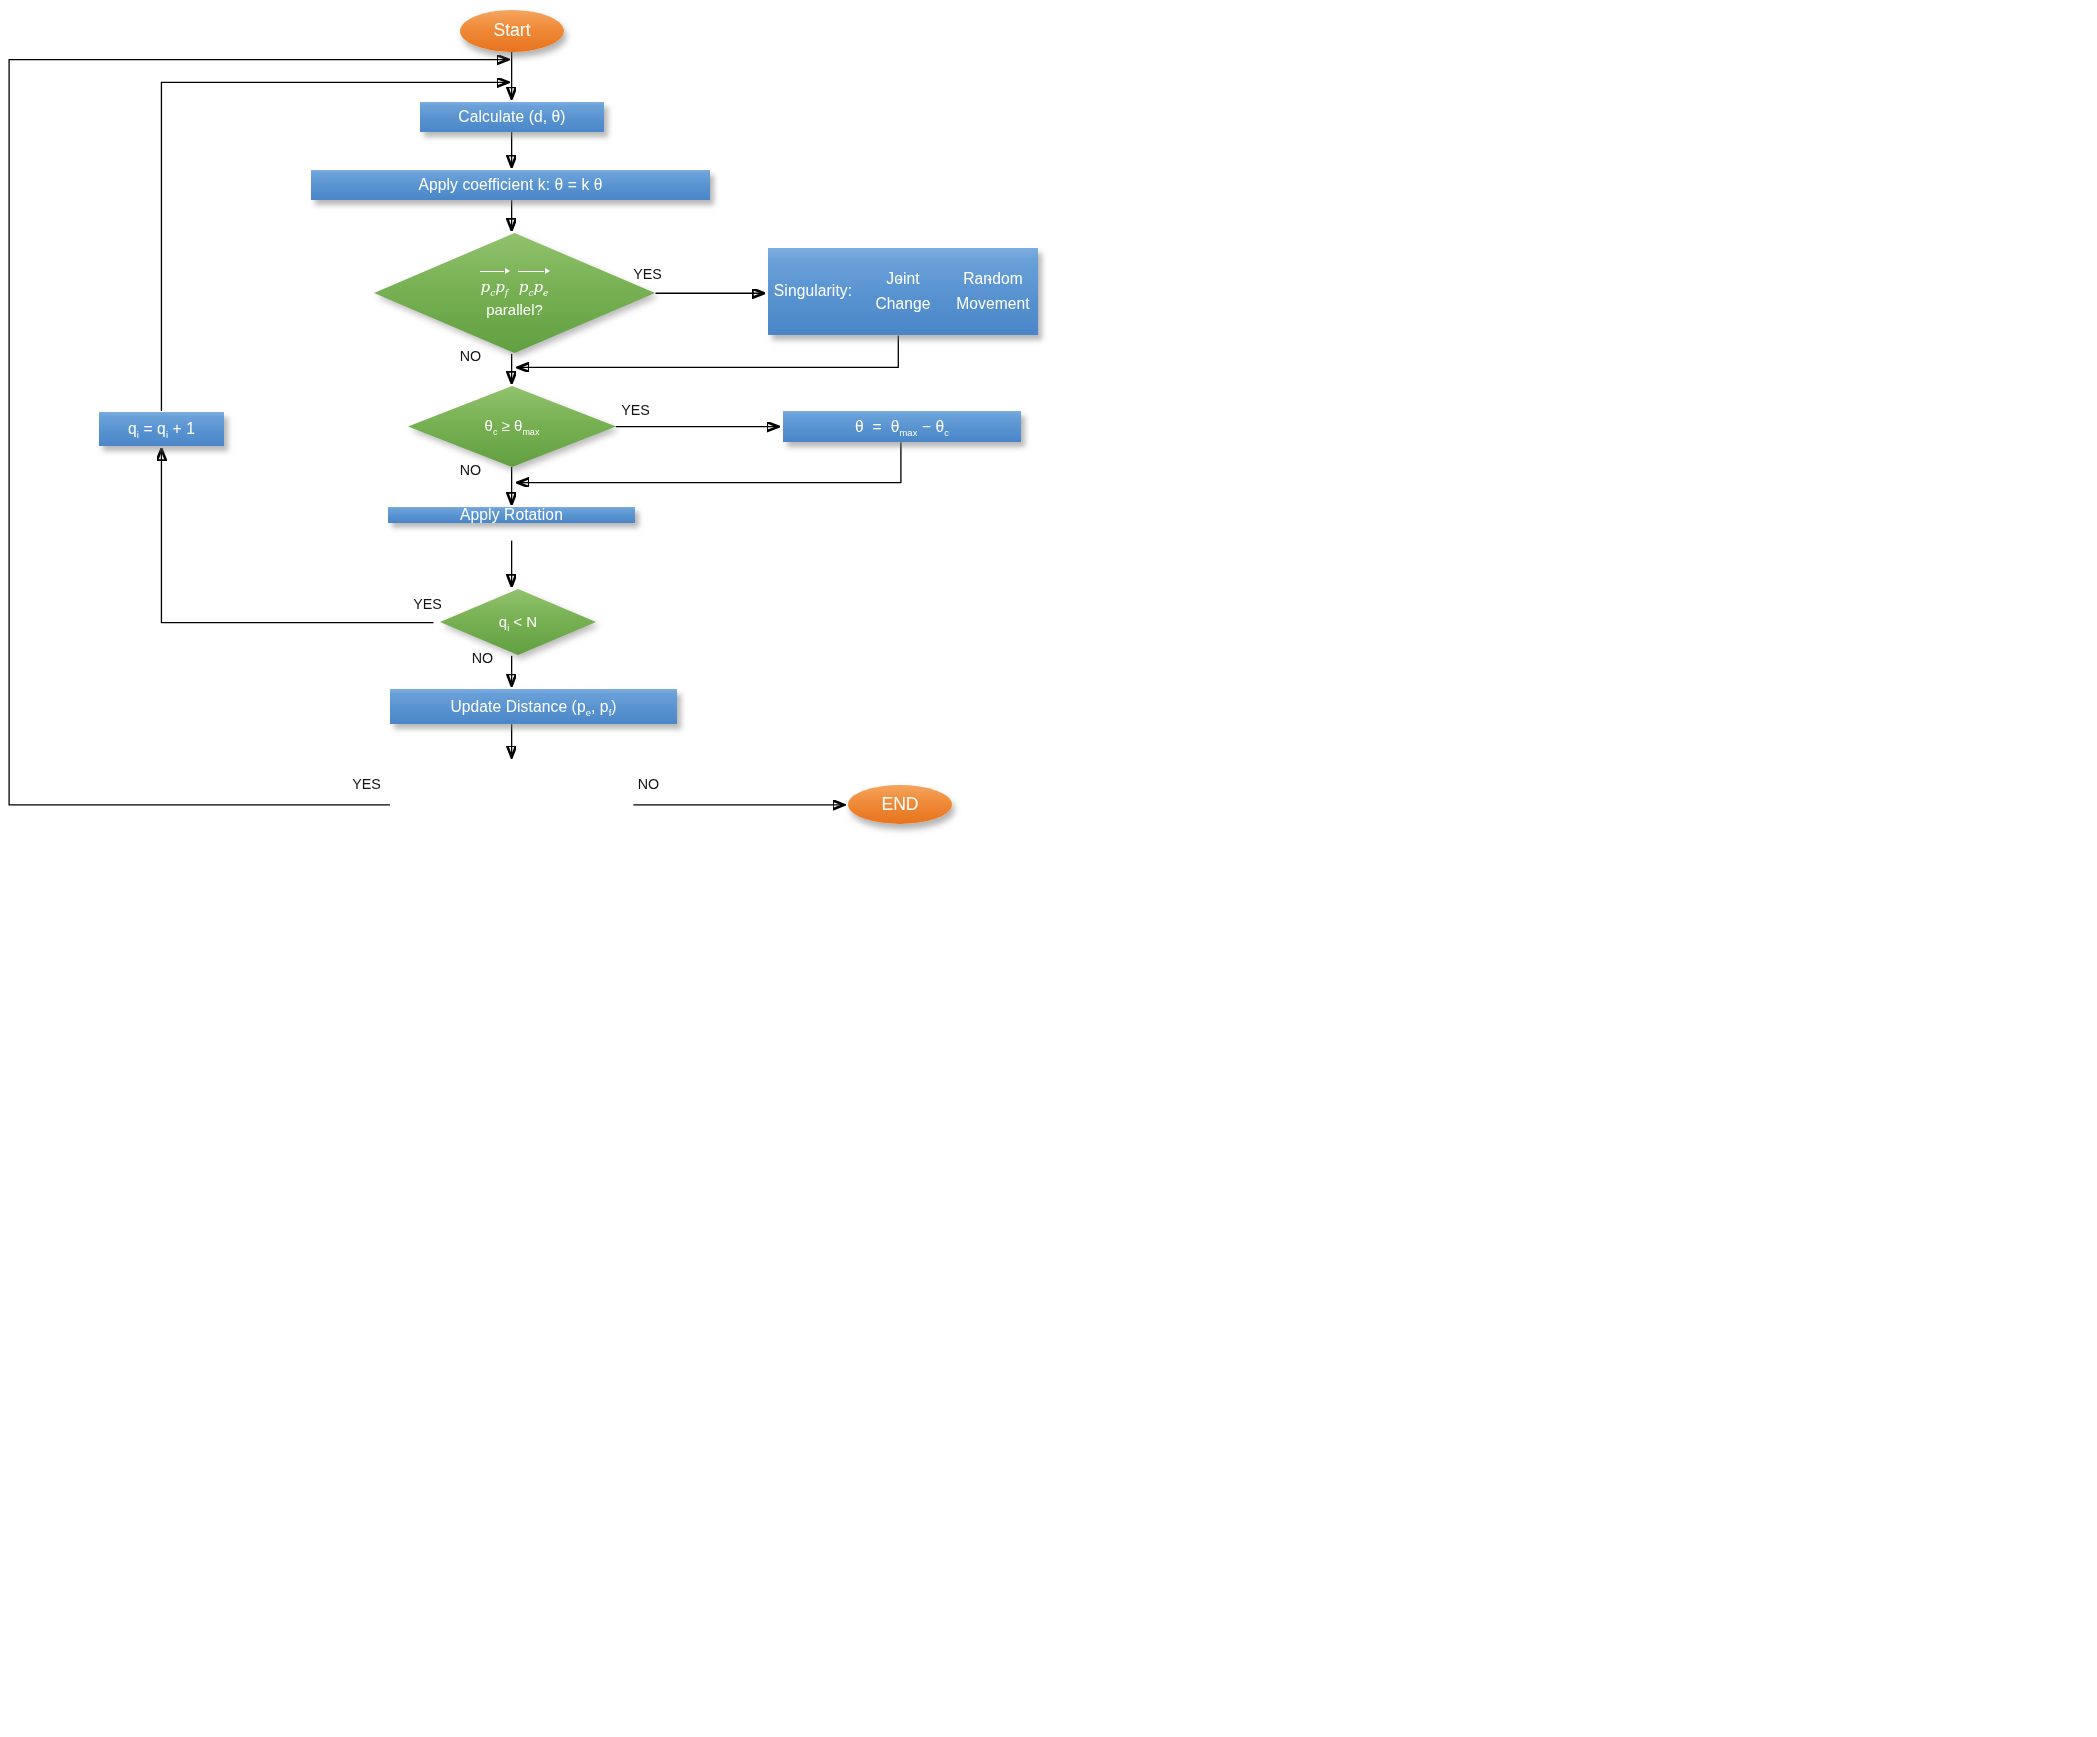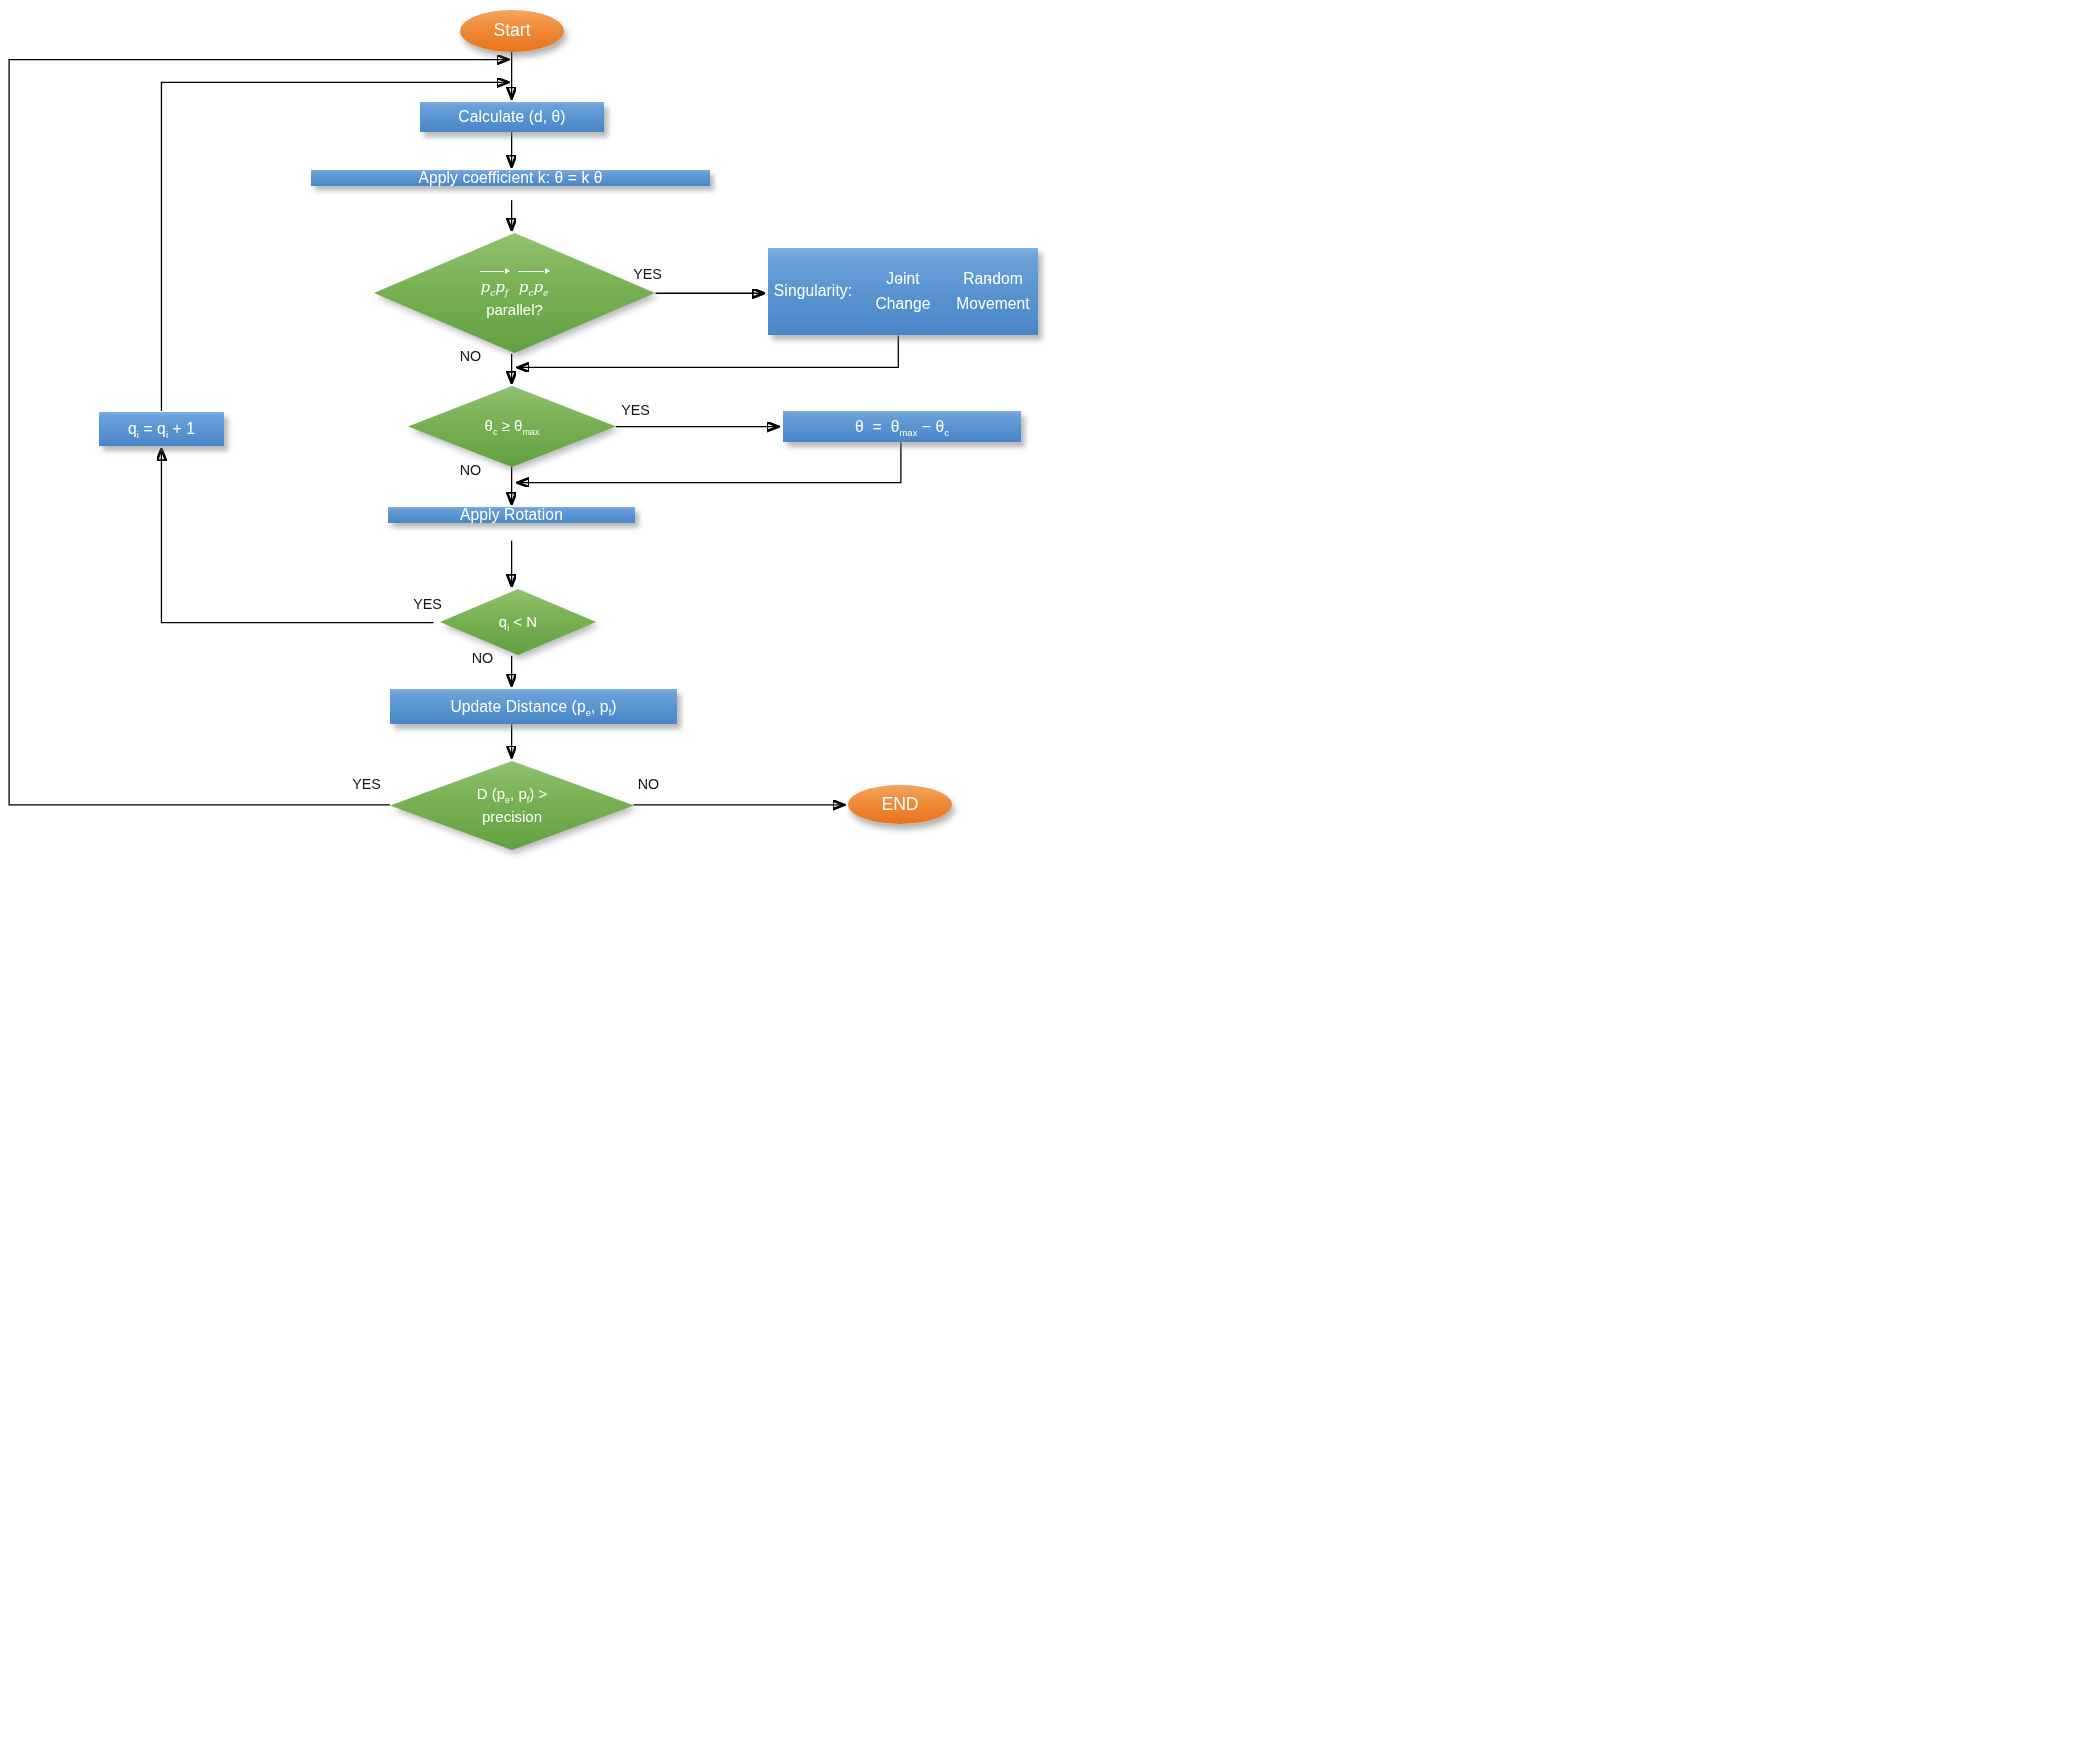--- a/index.html
+++ b/index.html
@@ -74,21 +74,21 @@
   </svg>
 
   <div class="ellipse" style="left:460px; top:9.8px; width:104px; height:42px;">
     <span>Start</span>
   </div>
 
   <div class="rect" style="left:420px; top:102px; width:184px; height:30px;">
     <span>Calculate (d, θ)</span>
   </div>
 
-  <div class="rect" style="left:311px; top:170px; width:399px; height:16px;">
+  <div class="rect" style="left:311px; top:170px; width:399px; height:30px;">
     <span>Apply coefficient k: θ = k θ</span>
   </div>
 
   <div class="dwrap" style="left:374px; top:233px; width:281px; height:120px;">
     <div class="diamond">
       <div style="margin-top:11px;">
         <span class="vec"><i>p</i><sub>c</sub><i>p</i><sub>f</sub></span><span class="vec"><i>p</i><sub>c</sub><i>p</i><sub>e</sub></span>
       </div>
       <div>parallel?</div>
     </div>
@@ -127,26 +127,20 @@
   <div class="dwrap" style="left:440px; top:589px; width:156px; height:66px;">
     <div class="diamond">
       <div><span>q</span><sub>i</sub><span> &lt; N</span></div>
     </div>
   </div>
 
   <div class="rect" style="left:390px; top:689px; width:287px; height:35px;">
     <div><span>Update Distance (p</span><sub>e</sub><span>, p</span><sub>f</sub><span>)</span></div>
   </div>
 
-  <div class="dwrap" style="left:390px; top:761px; width:244px; height:89px;">
-    <div class="diamond">
-      <div><span>D (p</span><sub>e</sub><span>, p</span><sub>f</sub><span>) &gt;</span></div>
-      <div>precision</div>
-    </div>
-  </div>
 
   <div class="ellipse" style="left:848px; top:785px; width:104px; height:39px;">
     <span>END</span>
   </div>
 
   <div class="elabel" style="left:620px; top:266px;">YES</div>
   <div class="elabel" style="left:443px; top:348px;">NO</div>
   <div class="elabel" style="left:608px; top:402px;">YES</div>
   <div class="elabel" style="left:443px; top:462px;">NO</div>
   <div class="elabel" style="left:400px; top:596px;">YES</div>

